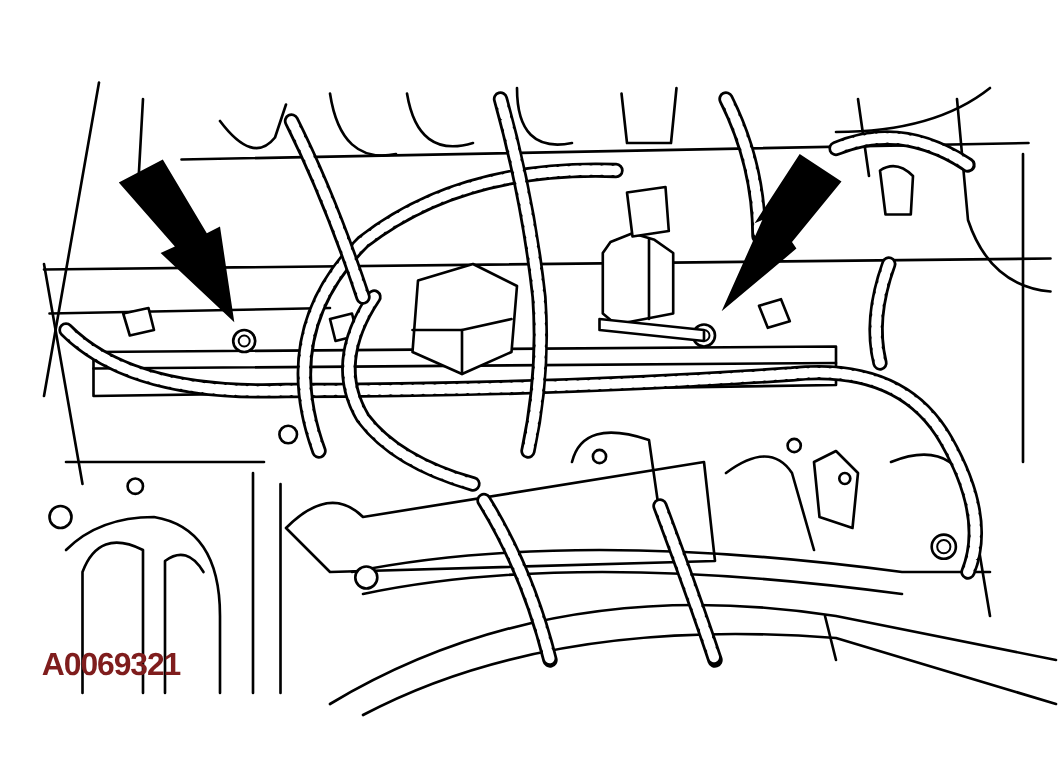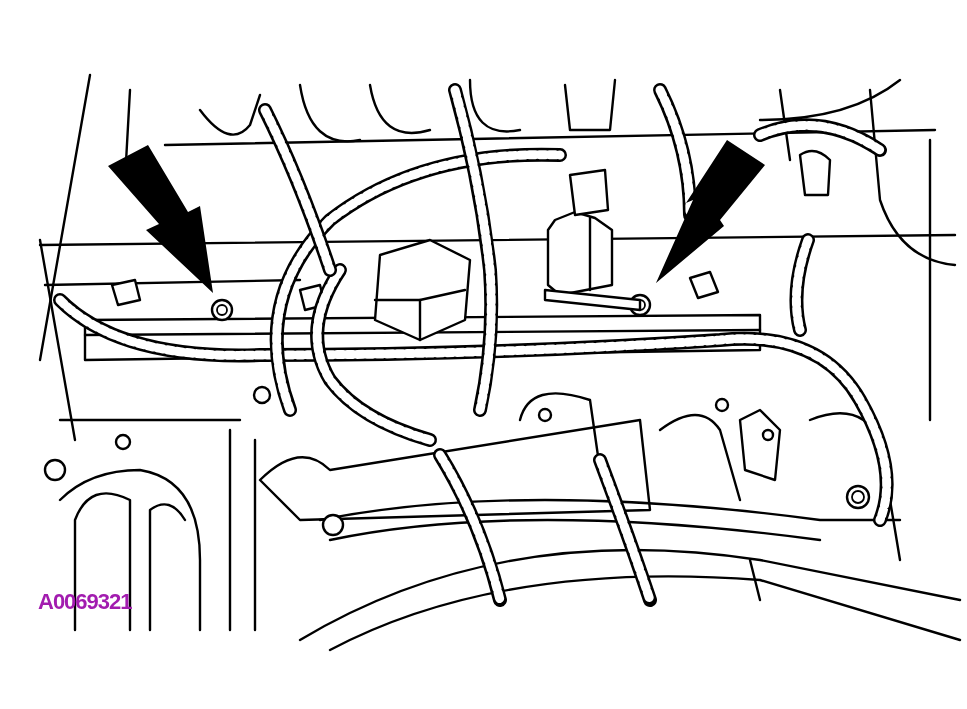--- a/index.html
+++ b/index.html
@@ -8,22 +8,22 @@
   #figure svg { display: block; }
   .ln { fill: none; stroke: #000; stroke-width: 2.4; stroke-linecap: round; stroke-linejoin: round; }
   .thin { fill: none; stroke: #000; stroke-width: 1.8; stroke-linecap: round; stroke-linejoin: round; }
   .wf { fill: #fff; stroke: #000; stroke-width: 2.4; stroke-linejoin: round; }
   .harness { fill: none; stroke: #000; stroke-width: 14; stroke-linecap: round; }
   .harness-in { fill: none; stroke: #fff; stroke-width: 9; stroke-linecap: round; stroke-dasharray: 6 4; }
   .arrow { fill: #000; stroke: none; }
   #fig-id {
     position: absolute; left: 38px; top: 589px;
     font-family: "Liberation Sans", "DejaVu Sans", sans-serif;
-    font-weight: bold; font-size: 22px; letter-spacing: -1px;
-    color: #a21caf;
+    font-weight: bold; font-size: 29px; letter-spacing: -1px;
+    color: #7f1d1d;
   }
 </style>
 </head>
 <body>
 
 <div id="figure">
   <svg width="967" height="709" viewBox="0 0 967 709" xmlns="http://www.w3.org/2000/svg">
 
     <g>
       <path class="ln" d="M90 75 L40 360"></path>

